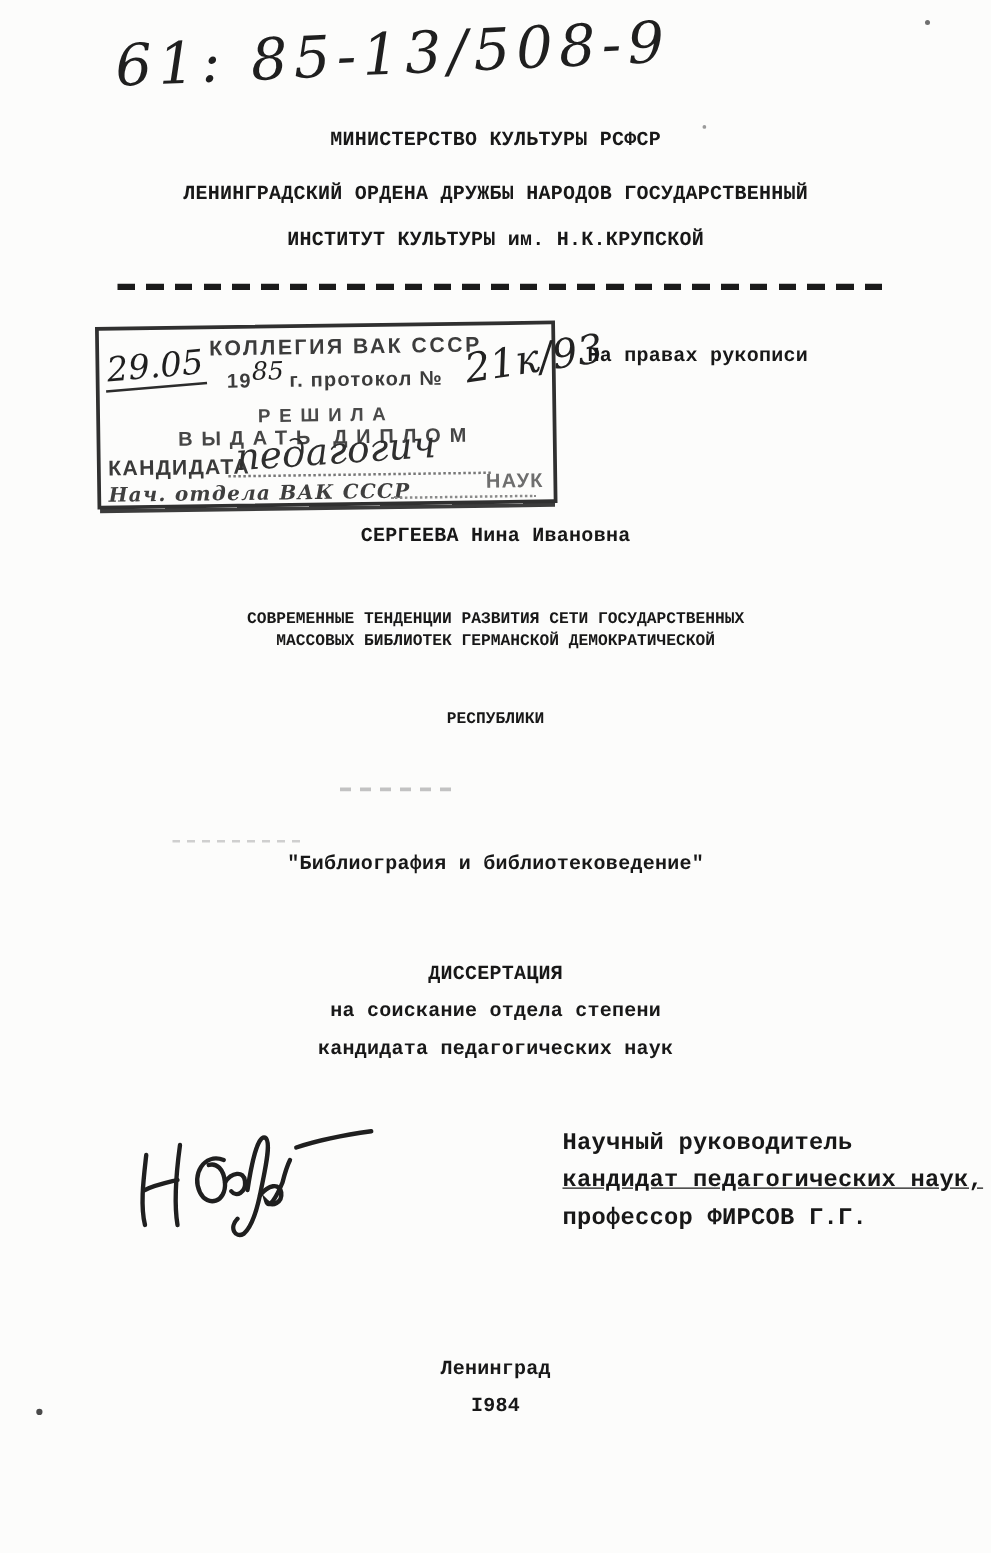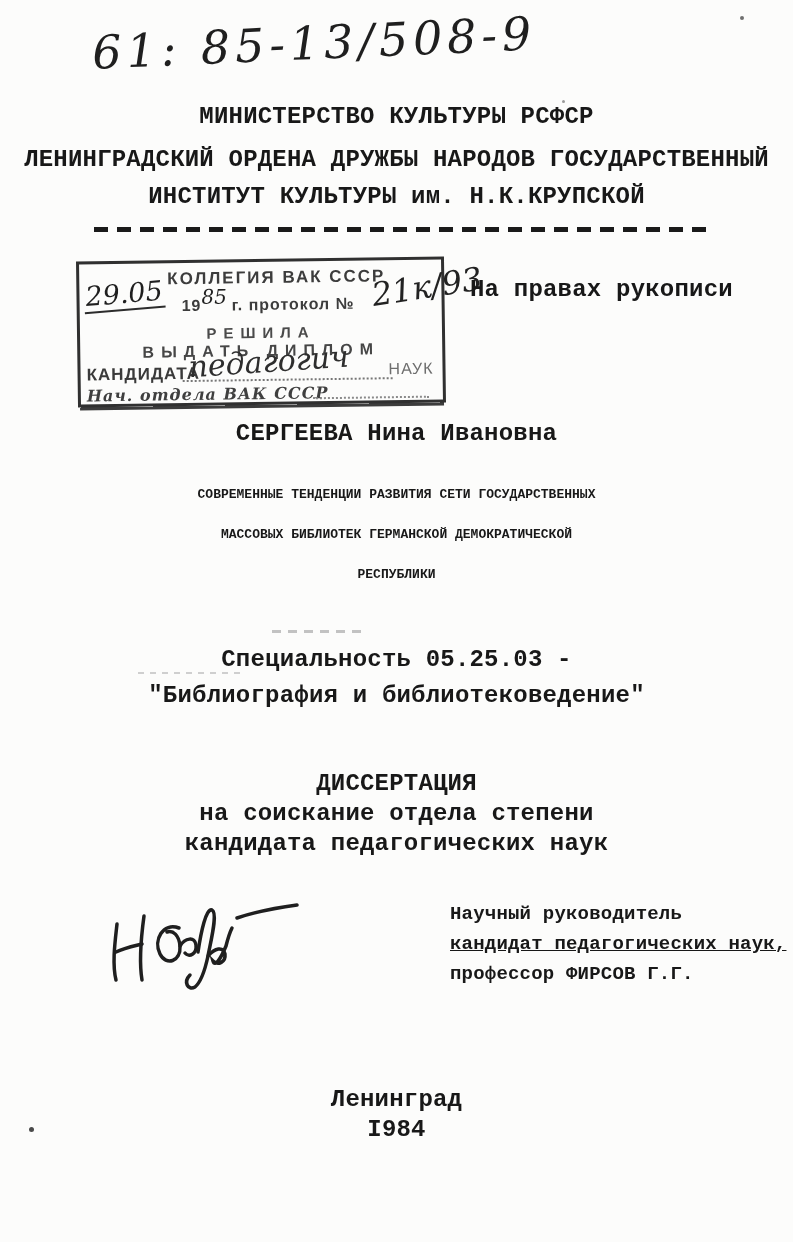--- a/index.html
+++ b/index.html
@@ -3,21 +3,21 @@
 <meta charset="utf-8">
 <style>
   html,body{margin:0;padding:0;background:#e8e8e8;}
   .page{
     position:relative;width:793px;height:1242px;margin:0 auto;
     background:#fcfcfb;overflow:hidden;color:#181818;
     font-family:"Liberation Mono",monospace;font-weight:bold;
   }
   .abs{position:absolute;}
   .ctr{left:0;width:100%;text-align:center;white-space:nowrap;}
-  .tw{font-family:"Liberation Mono",monospace;font-weight:bold;font-size:24px;letter-spacing:0.2px;}
+  .tw{font-family:"Liberation Mono",monospace;font-weight:bold;font-size:16px;letter-spacing:0.2px;}
   .tw-s{font-family:"Liberation Mono",monospace;font-weight:bold;font-size:13px;}
   .hand{font-family:"DejaVu Serif",serif;font-style:italic;font-weight:normal;color:#1f1f1f;}
   .call-number{top:16px;left:92px;font-size:46px;letter-spacing:5px;transform:rotate(-2.5deg);white-space:nowrap;}
   .dashes{top:227px;left:94px;width:620px;height:5px;
     background:repeating-linear-gradient(90deg,#1a1a1a 0 14px,transparent 14px 23px);}
   
   .stamp{top:259px;left:77px;width:362px;height:140px;border:3px solid #303030;
     transform:rotate(-0.8deg);box-shadow:0 5px 0 -2px #3c3c3c;
     font-family:"Liberation Sans",sans-serif;color:#3c3c3c;}
   .stamp .abs{white-space:nowrap;}
@@ -25,30 +25,30 @@
   .st-date{top:14px;left:4px;font-size:27px;border-bottom:2px solid #2c2c2c;transform:rotate(-4deg);padding:0 2px;}
   .st-yearprefix{top:34px;left:102px;font-size:16px;font-weight:bold;letter-spacing:1px;}
   .st-yearhand{top:22px;left:122px;font-size:20px;font-style:italic;}
   .st-protocol{top:34px;left:152px;font-size:16px;font-weight:bold;letter-spacing:1px;}
   .st-protohand{top:8px;left:292px;font-size:32px;transform:rotate(-8deg);color:#222;}
   .st-decision{top:62px;left:0;width:100%;text-align:center;font-size:15px;letter-spacing:7px;font-weight:bold;color:#4a4a4a;}
   .st-action{top:80px;left:0;width:100%;text-align:center;font-size:16px;letter-spacing:7px;font-weight:bold;color:#464646;}
   .st-cand{top:101px;left:6px;font-size:17px;letter-spacing:1px;font-weight:bold;color:#3a3a3a;}
   .st-candline{top:117px;left:102px;width:210px;border-top:2px dotted #777;}
   .st-candhand{top:82px;left:108px;font-size:30px;transform:rotate(-3deg);color:#2e2e2e;}
-  .st-candsuffix{top:100px;left:308px;font-size:16px;font-weight:normal;color:#6e6e6e;letter-spacing:1px;}
+  .st-candsuffix{top:117px;left:308px;font-size:16px;font-weight:bold;color:#6e6e6e;letter-spacing:1px;}
   .st-official{top:122px;left:6px;font-size:16px;font-family:"DejaVu Serif",serif;font-style:italic;font-weight:bold;color:#3f3f3f;letter-spacing:1px;}
   .st-offline{top:136px;left:232px;width:116px;border-top:2px dotted #8a8a8a;}
   .manuscript-note{top:276px;left:470px;}
   .ministry{top:103px;}
   .inst1{top:146px;}
   .inst2{top:183px;}
   .author{top:420px;}
   .title1{top:487px;}
-  .title2{top:527px;}
+  .title2{top:505px;}
   .title3{top:567px;}
   .spec1{top:646px;}
   .spec2{top:682px;}
   .diss1{top:770px;}
   .diss2{top:800px;}
   .diss3{top:830px;}
   .sup{left:450px;font-size:19px;white-space:nowrap;}
   .sup1{top:903px;}
   .sup2{top:933px;text-decoration:underline;}
   .sup3{top:963px;}
@@ -98,21 +98,20 @@
 
   <div class="abs ctr tw author">СЕРГЕЕВА Нина Ивановна</div>
 
   <div class="abs ctr tw-s title1">СОВРЕМЕННЫЕ ТЕНДЕНЦИИ РАЗВИТИЯ СЕТИ ГОСУДАРСТВЕННЫХ</div>
   <div class="abs ctr tw-s title2">МАССОВЫХ БИБЛИОТЕК ГЕРМАНСКОЙ ДЕМОКРАТИЧЕСКОЙ</div>
   <div class="abs ctr tw-s title3">РЕСПУБЛИКИ</div>
 
   <div class="abs smudge1"></div>
   <div class="abs smudge2"></div>
 
-  <div class="abs ctr tw spec1">Специальность 05.25.03 -</div>
   <div class="abs ctr tw spec2">"Библиография и библиотековедение"</div>
 
   <div class="abs ctr tw diss1">ДИССЕРТАЦИЯ</div>
   <div class="abs ctr tw diss2">на соискание отдела степени</div>
   <div class="abs ctr tw diss3">кандидата педагогических наук</div>
 
   <svg class="abs signature" viewBox="0 0 205 108" xmlns="http://www.w3.org/2000/svg">
     <g fill="none" stroke="#1f1f1f" stroke-width="3.5" stroke-linecap="round">
       <path d="M14,36 C12,54 9,76 13,92"></path>
       <path d="M13,64 C21,60 31,58 39,56"></path>

